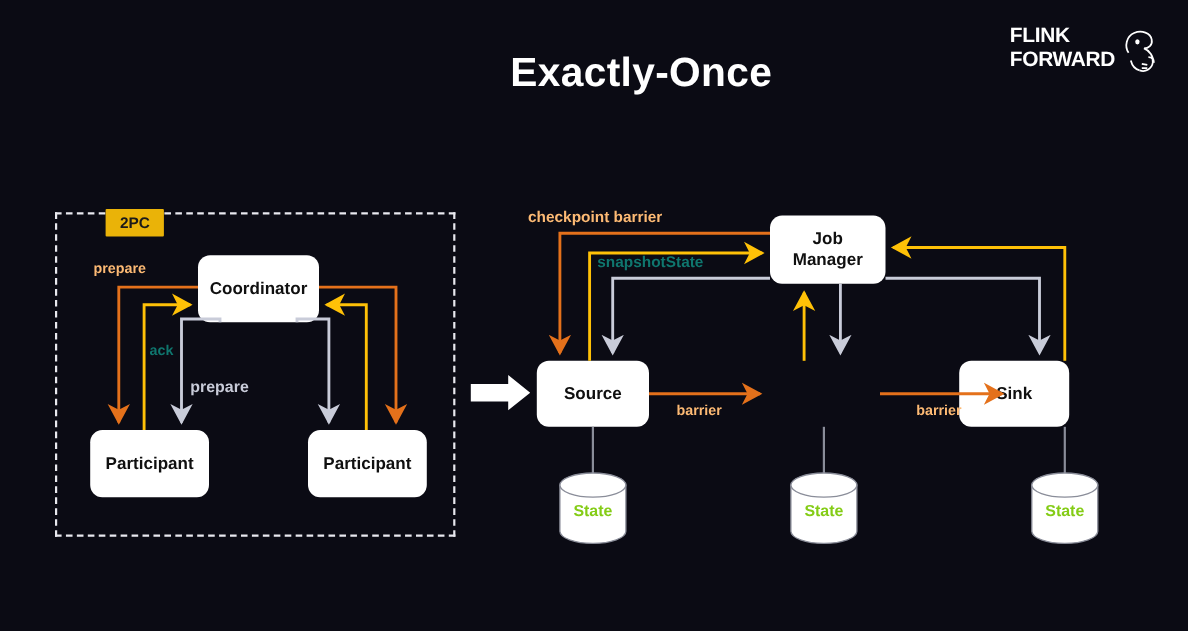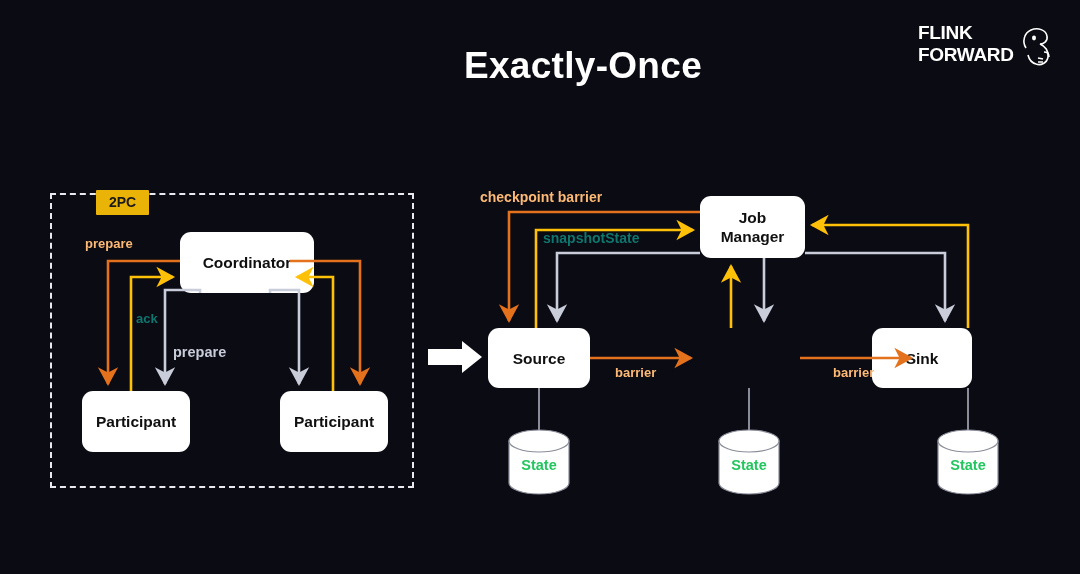--- a/index.html
+++ b/index.html
@@ -86,21 +86,21 @@
   }
   .orange{color:#fdba74;}
   .gold{color:#0f766e;}
   .grey{color:#c9ccd9;}
 
   
   .cyl{position:absolute;width:72px;height:70px;}
   .cyl .lbl{
     position:absolute;left:0;top:30px;width:72px;
     text-align:center;
-    color:#22c55e;
+    color:#84cc16;
     font-size:14.5px;
     font-weight:bold;
   }
 </style>
 </head>
 <body>
 
 <div id="stage">
 
   <div id="title">Exactly-Once</div>
@@ -117,21 +117,21 @@
         <path d="M126 36 C129 36 131 38 131 41"></path>
         <path d="M120 42 l5 1 M120 46 l5 0"></path>
         <ellipse cx="116" cy="22" rx="2" ry="2.4" fill="#ffffff" stroke="none"></ellipse>
       </g>
     </svg>
   </div>
 
   <div id="twopc-group"></div>
   <div id="twopc-badge">2PC</div>
 
-  <div class="node" style="left:180px;top:232px;width:134px;height:61px;align-items:center;">
+  <div class="node" style="left:180px;top:232px;width:110px;height:61px;align-items:center;">
     <span>Coordinator</span>
   </div>
 
   <div class="node" style="left:82px;top:391px;width:108px;height:61px;">
     <span>Participant</span>
   </div>
 
   <div class="node" style="left:280px;top:391px;width:108px;height:61px;">
     <span>Participant</span>
   </div>

